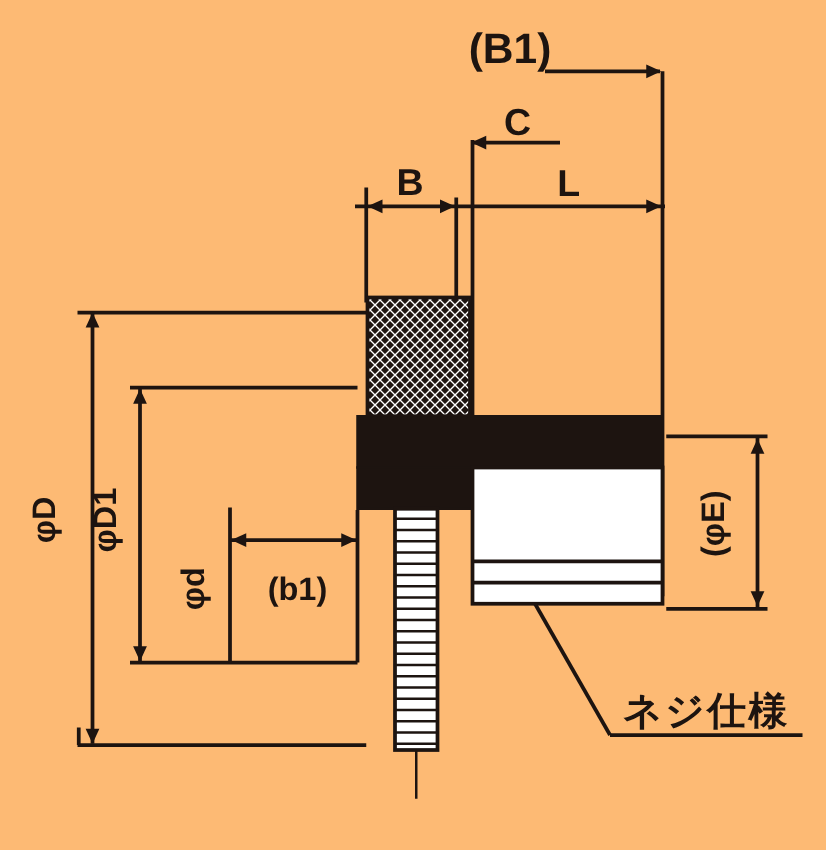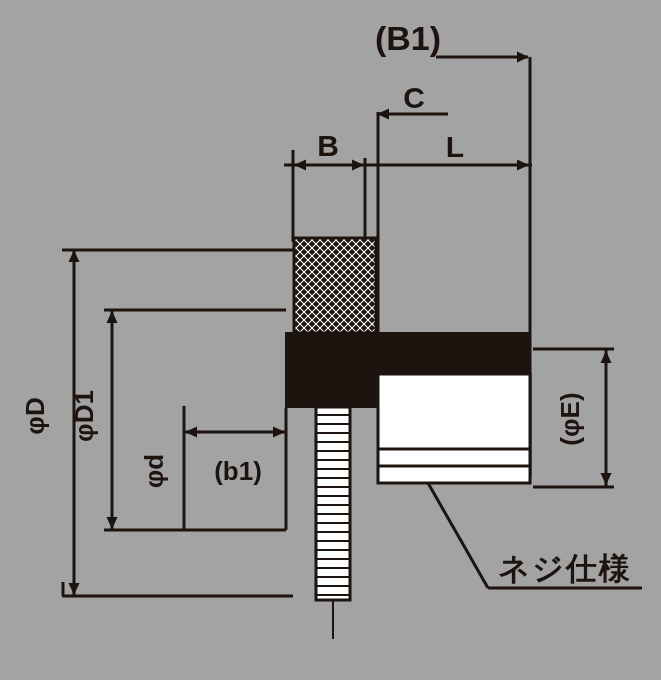--- a/index.html
+++ b/index.html
@@ -4,21 +4,21 @@
 <style>
   html, body {
     margin: 0;
     padding: 0;
     background: #ffffff;
   }
   .stage {
     position: relative;
     width: 661px;
     height: 680px;
-    background: #a3a3a3;
+    background: #fdba74;
     overflow: hidden;
   }
   svg { display: block; }
   .ln {
     stroke: #1d1410;
     stroke-width: 3;
     fill: none;
     stroke-linecap: butt;
   }
   .thin {

